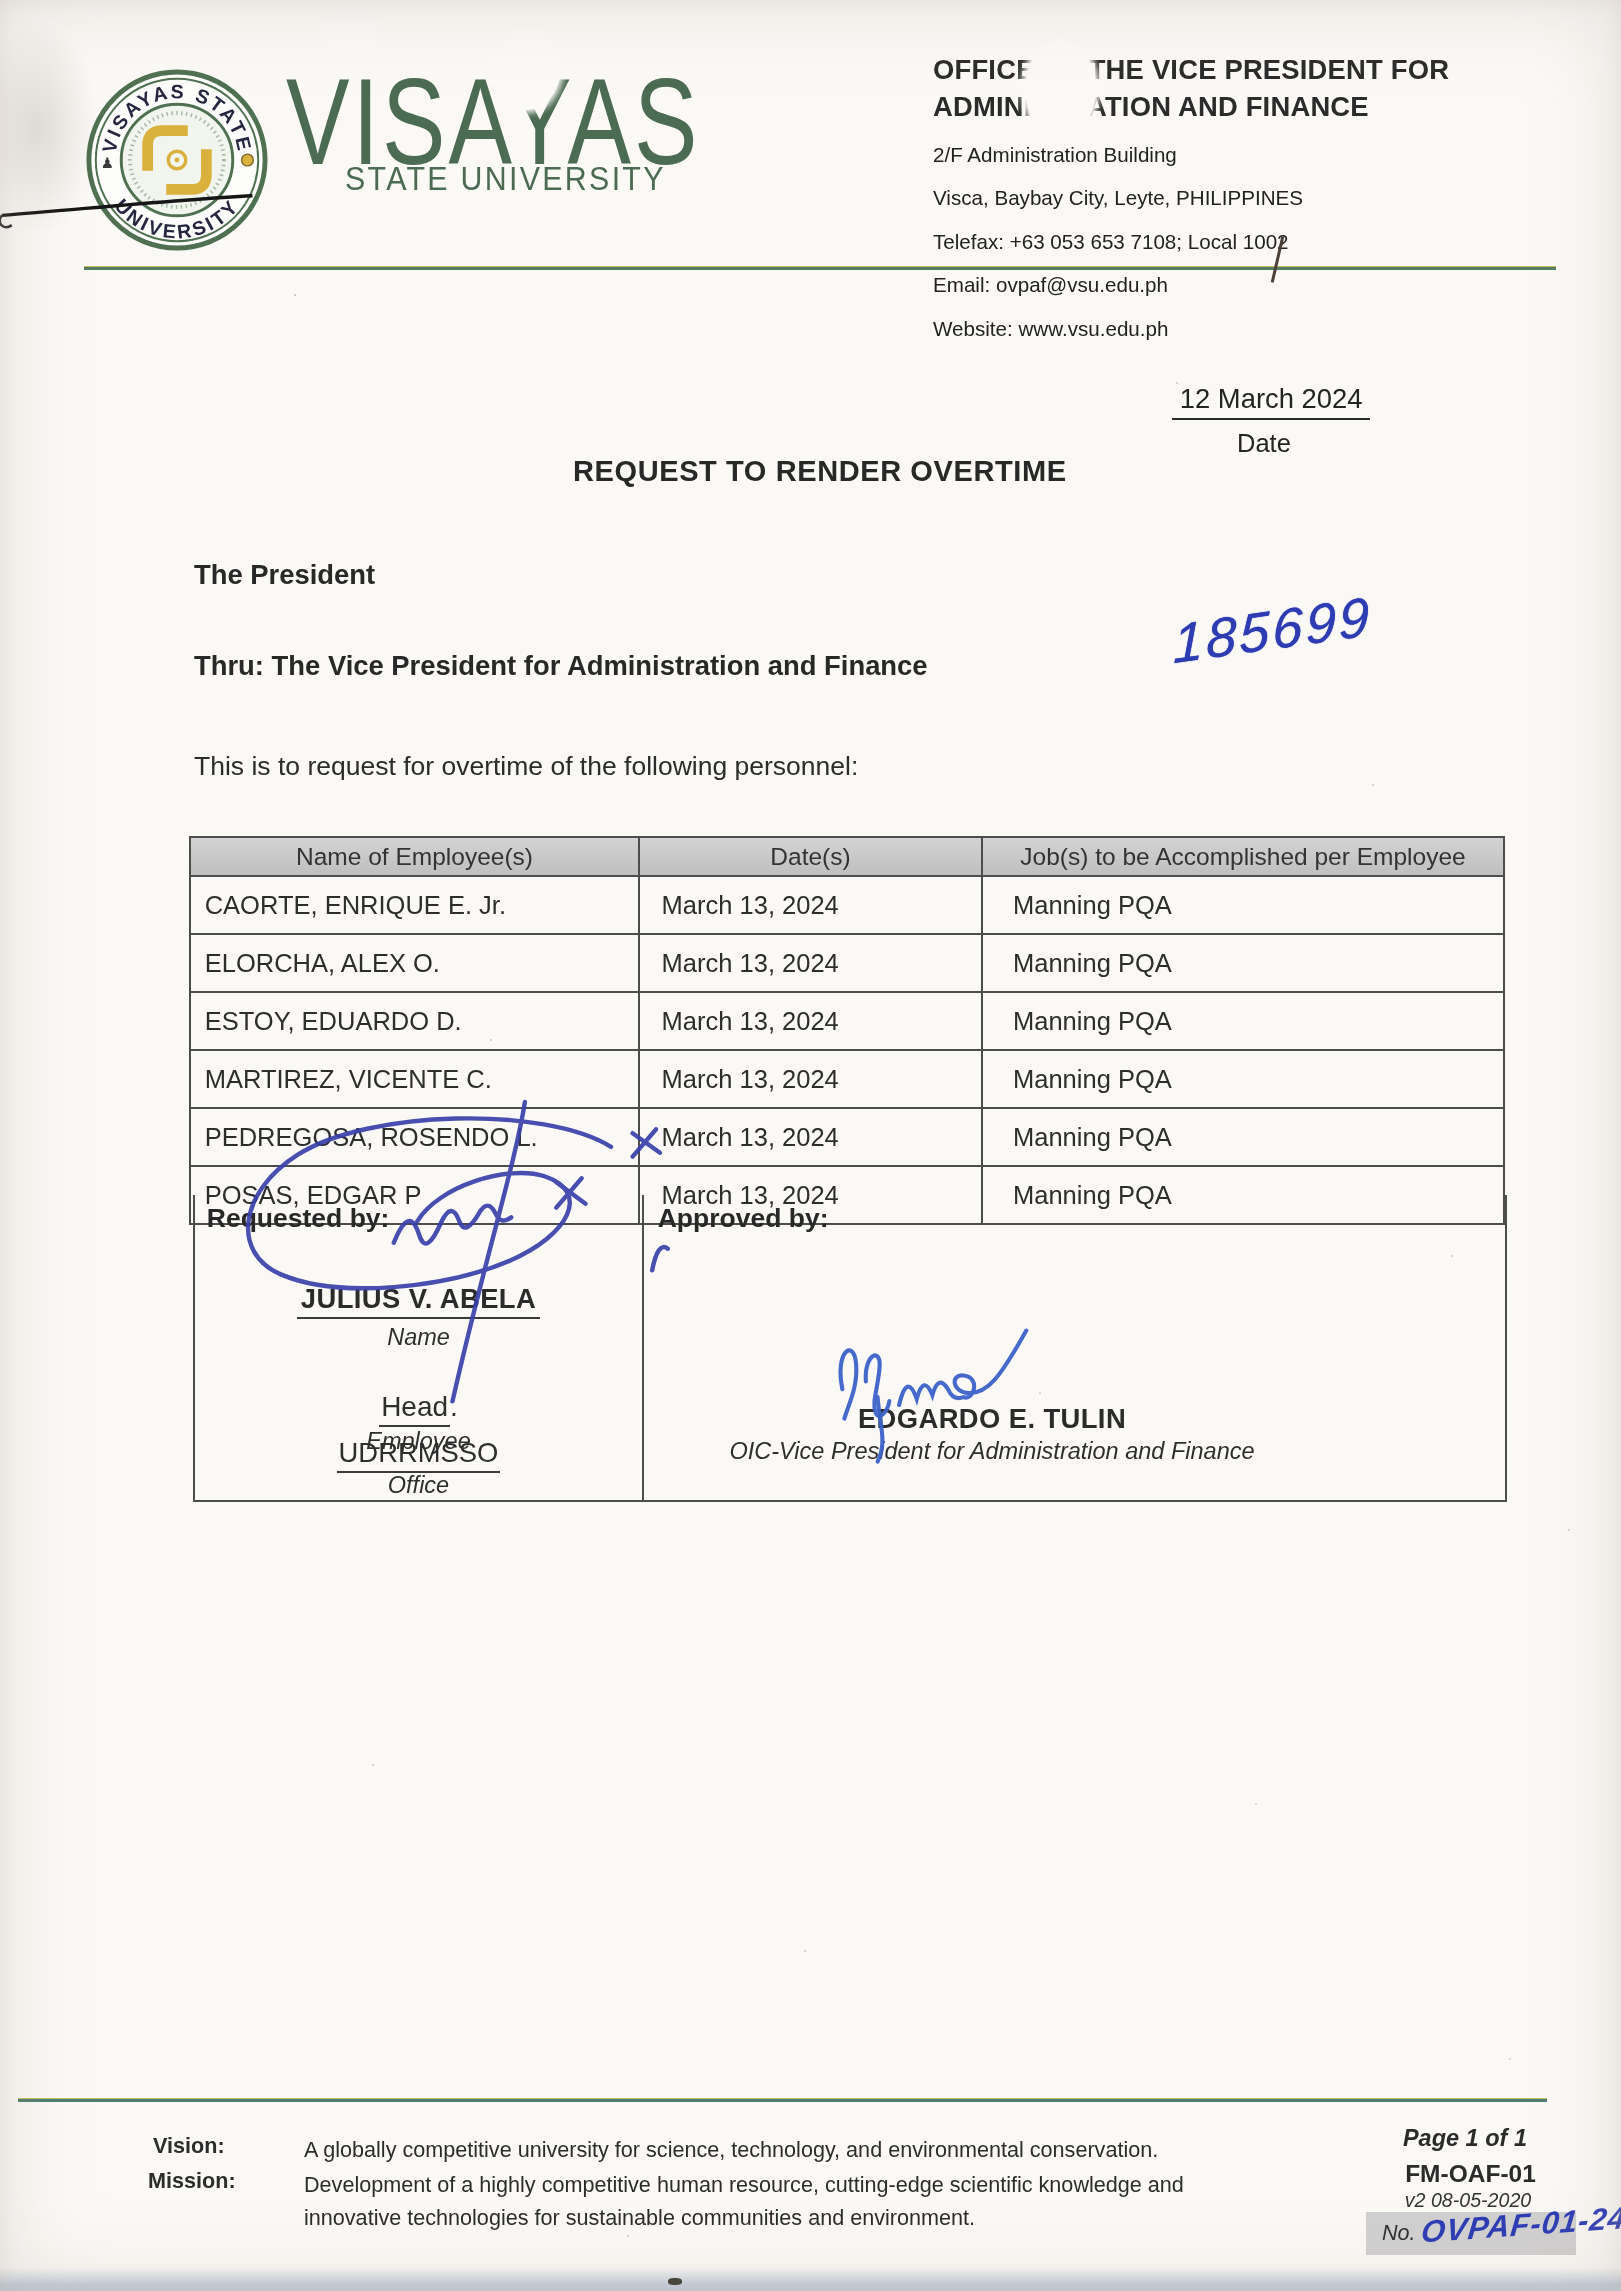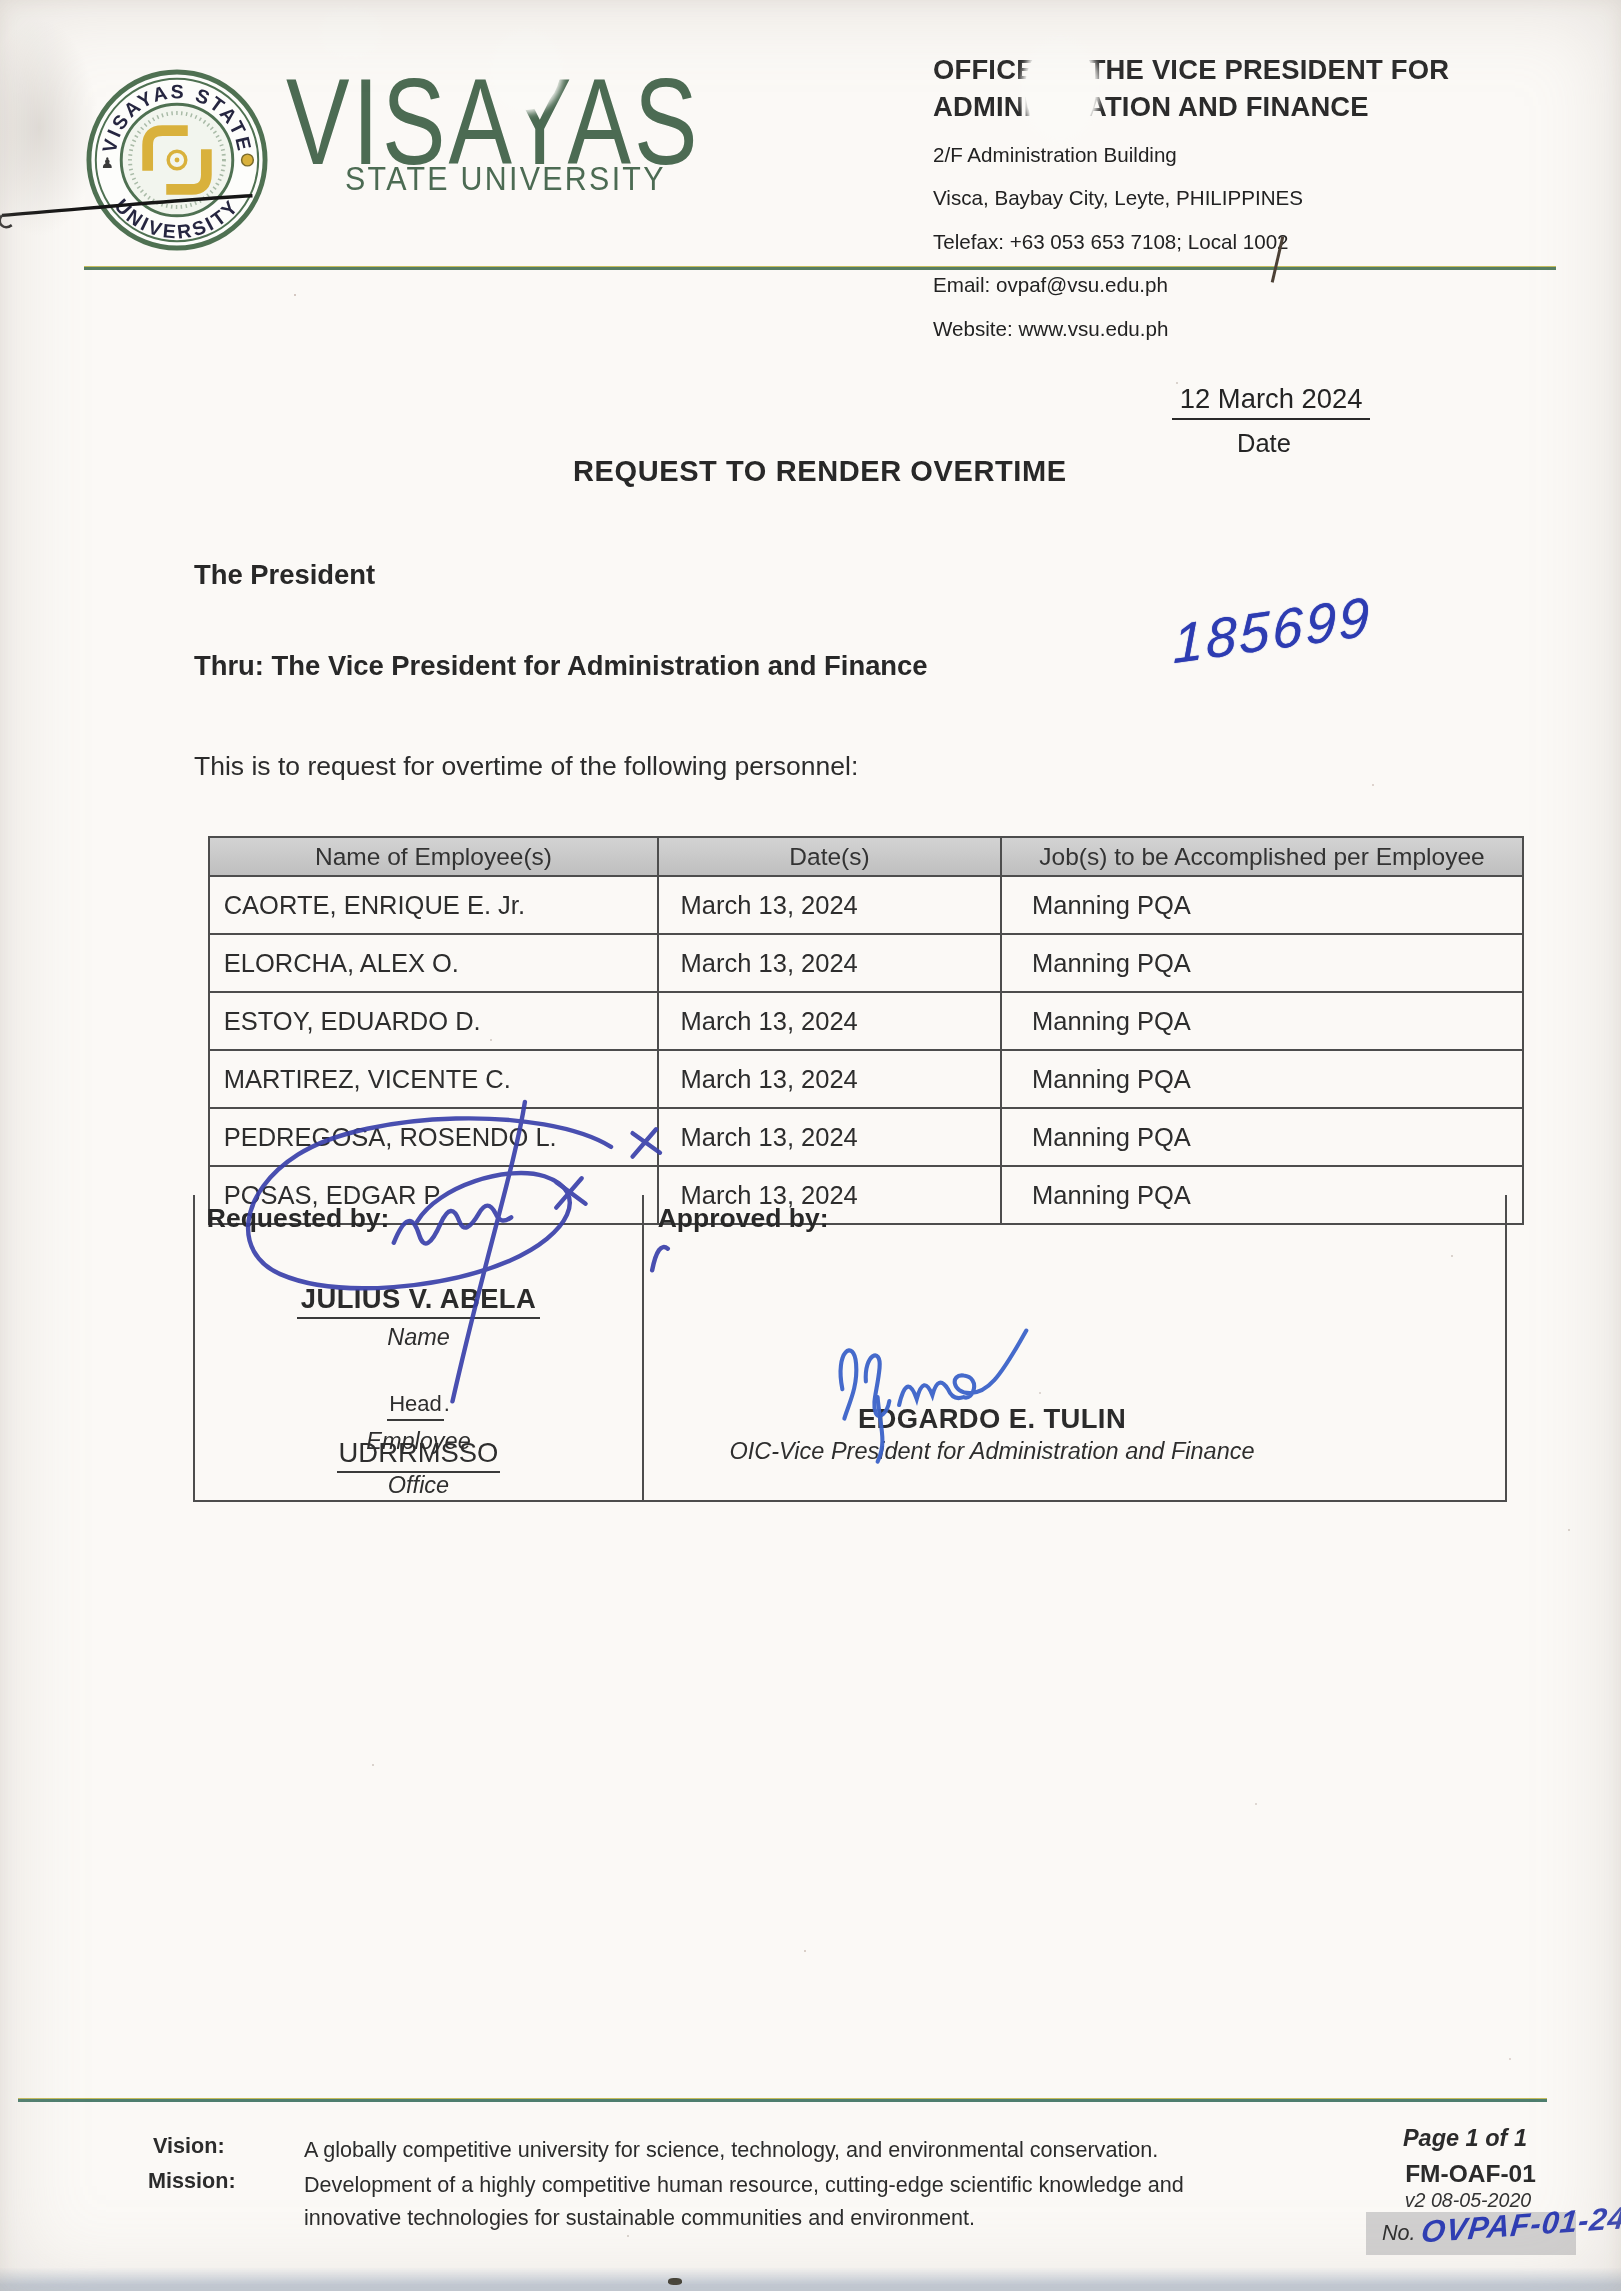--- a/index.html
+++ b/index.html
@@ -66,21 +66,21 @@
   .addressee{left:194px;top:559px;font-size:27.4px;font-weight:bold;color:#282828;z-index:3;}
   .thru{left:194px;top:650px;font-size:27.4px;font-weight:bold;color:#282828;z-index:3;}
   .routing{
     left:1172px;top:598px;font-size:55px;font-style:italic;letter-spacing:2.9px;
     color:#2d3cb2;transform:rotate(-8deg) skewX(-8deg);z-index:5;
     text-shadow:0 0 1px #2d3cb2;white-space:nowrap;
   }
   .intro{left:194px;top:751px;font-size:26.5px;color:#2c2c2c;z-index:3;}
   
   table.ot{
-    position:absolute;left:208px;top:836px;width:1314px;
+    position:absolute;left:189px;top:836px;width:1314px;
     border-collapse:collapse;table-layout:fixed;z-index:3;
     font-size:25.5px;color:#2d2d2d;border-radius:31px;
   }
   table.ot th, table.ot td{border:2px solid #4d4d4d;}
   table.ot th{
     height:35px;font-size:24.5px;font-weight:400;color:#333;
     background:linear-gradient(to bottom,#d3d3d3,#bfbfbf);
     border-top:2.9px solid #4d4d4d;
   }
   table.ot td{height:54px;vertical-align:middle;}
@@ -244,21 +244,21 @@
     </tbody>
   </table>
 
   <div class="abs sigrow">
     <div class="sig-left">
       <div class="abs lbl-b" style="left:11.8px;top:7.8px;">Requested by:</div>
       <div class="cwrap" style="top:88px;">
         <span class="uline3 sig-name">JULIUS V. ABELA</span>
       </div>
       <div class="cwrap ital" style="top:129px;">Name</div>
-      <div class="cwrap" style="top:196px;font-size:22px;">
+      <div class="cwrap" style="top:196px;font-size:28px;">
         <span class="uline2">Head</span><span>.</span>
       </div>
       <div class="cwrap ital" style="top:233px;">Employee</div>
       <div class="cwrap" style="top:241px;font-size:27.4px;">
         
       </div>
       <div class="cwrap" style="top:242px;font-size:27.4px;">
         <span class="uline2">UDRRMSSO</span>
       </div>
       <div class="cwrap ital" style="top:277px;">Office</div>

